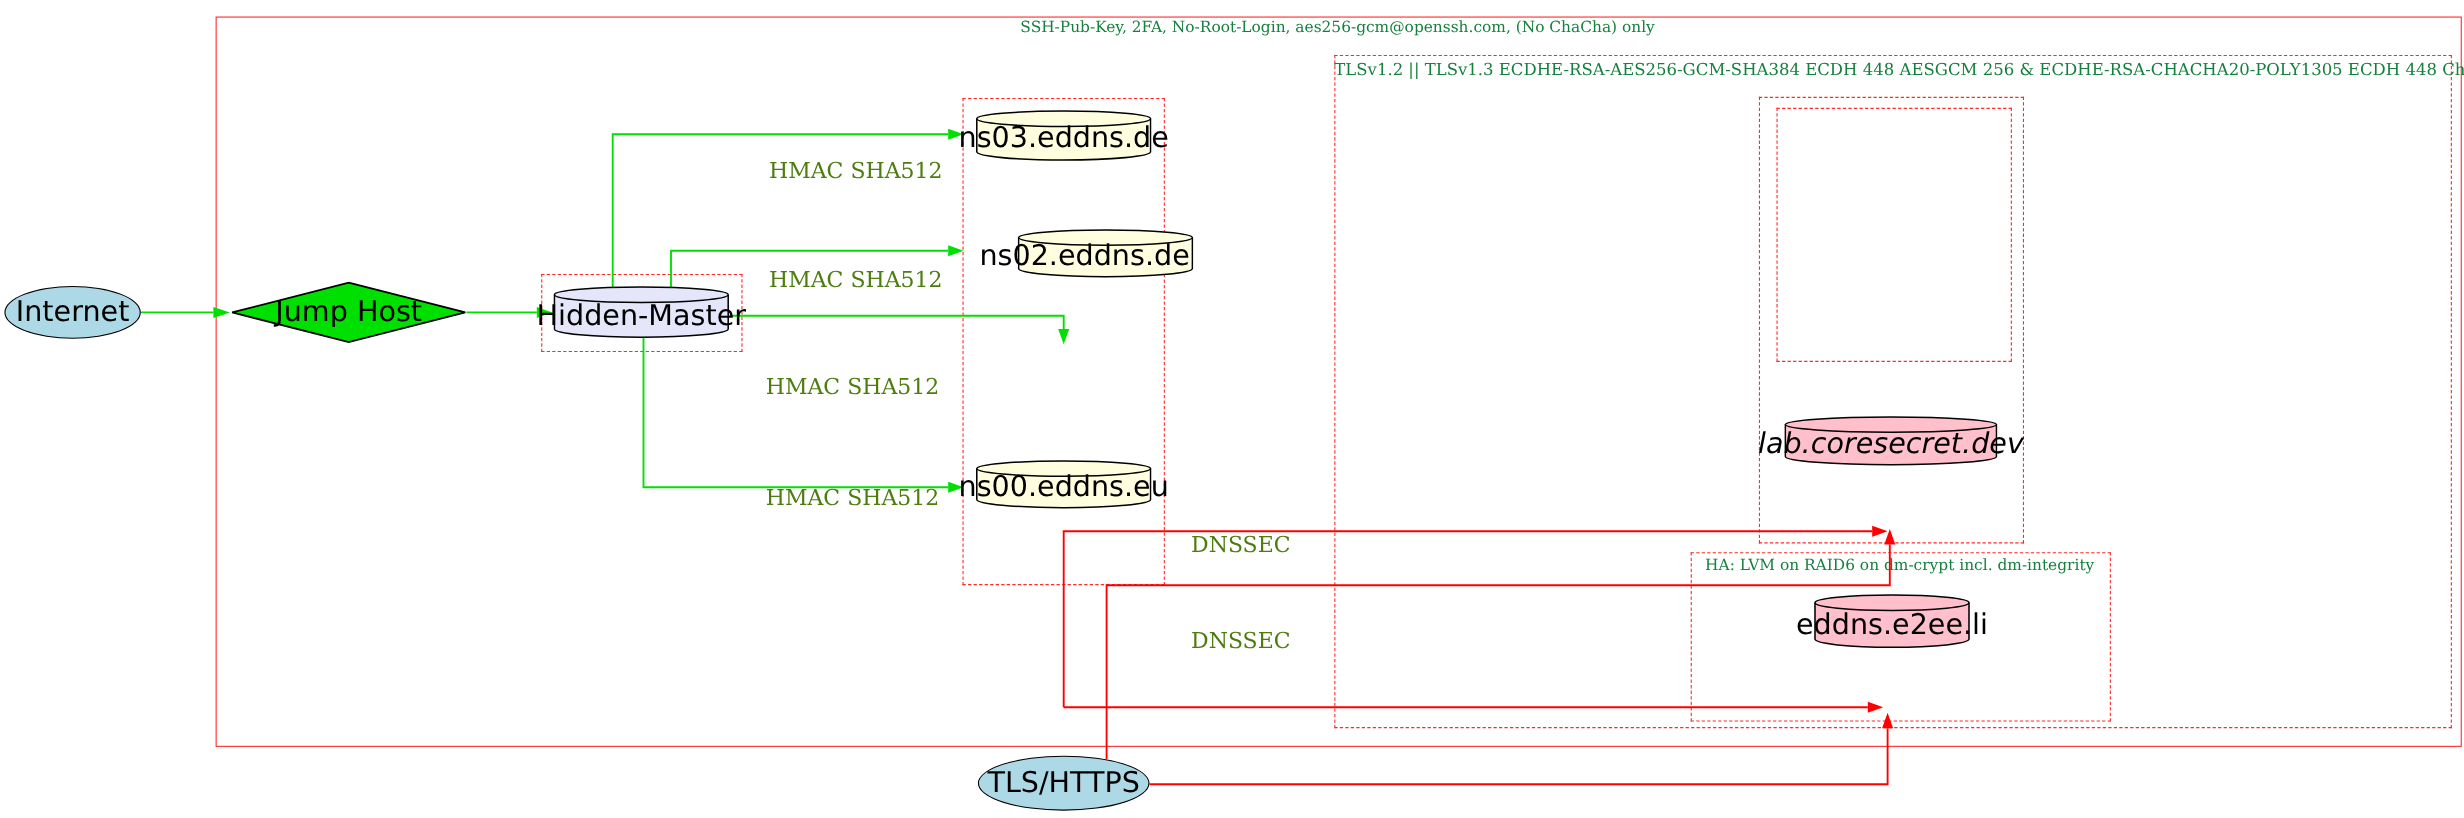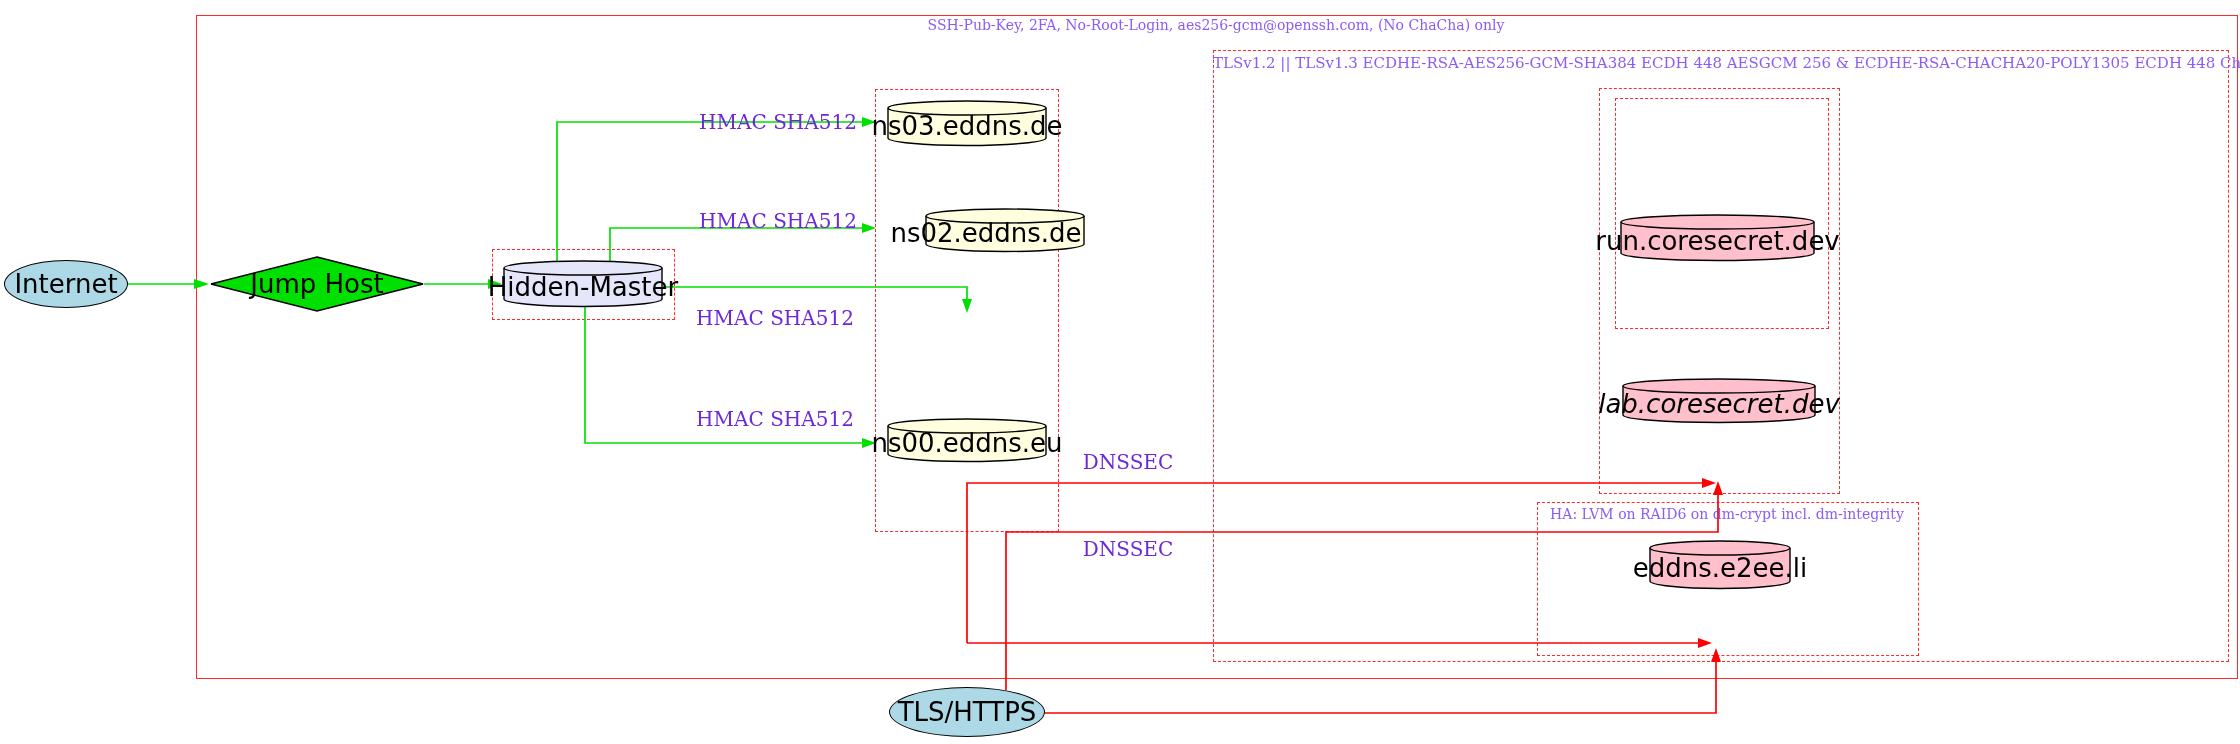--- a/index.html
+++ b/index.html
@@ -3,42 +3,42 @@
 <meta charset="utf-8">
 <style>
   html,body{margin:0;padding:0;background:#ffffff;}
   #canvas{position:relative;width:2240px;height:744px;overflow:hidden;
           font-family:"DejaVu Sans","Liberation Sans",sans-serif;color:#000;}
 
   
   .cluster{position:absolute;border:1.6px dashed var(--box-red);}
   .cluster.solid{border-style:solid;}
   .cluster-label{position:absolute;font-family:"DejaVu Serif","Liberation Serif",serif;
-                 font-size:14px;text-align:center;white-space:nowrap;color:#8b5cf6;}
+                 font-size:14px;text-align:center;white-space:nowrap;color:#15803d;}
 
   
   svg.edges{position:absolute;left:0;top:0;}
   .gline{stroke:var(--arrow-green);stroke-width:1.7;fill:none;}
   .ghead{fill:var(--arrow-green);stroke:none;}
   .rline{stroke:var(--arrow-red);stroke-width:1.7;fill:none;}
   .rhead{fill:var(--arrow-red);stroke:none;}
 
   
   .node{position:absolute;}
   .lbl{position:absolute;left:0;top:0;width:100%;height:100%;
        display:flex;align-items:center;justify-content:center;
        font-size:26px;white-space:nowrap;}
   .cyl .lbl{padding-top:5px;box-sizing:border-box;}
   .ellipse{border:1.6px solid #000;border-radius:50%;box-sizing:border-box;}
   .ellipse .lbl{position:static;width:100%;height:100%;}
 
   
   .elabel{position:absolute;transform:translate(-50%,-50%);
           font-family:"DejaVu Serif","Liberation Serif",serif;
-          font-size:20px;white-space:nowrap;color:#6d28d9;}
+          font-size:20px;white-space:nowrap;color:#4d7c0f;margin-top:33px;}
 </style>
 </head>
 <body>
 
 <div id="canvas">
 
   <div class="cluster solid" style="left:196px;top:15px;width:2040px;height:662px;"></div>
   <div class="cluster-label" style="left:196px;top:17px;width:2040px;">SSH-Pub-Key, 2FA, No-Root-Login, aes256-gcm@openssh.com, (No ChaCha) only</div>
 
   <div class="cluster" style="left:1213px;top:50px;width:1014px;height:610px;"></div>
@@ -133,27 +133,20 @@
 
   <div class="node cyl" style="left:887px;top:418px;width:160px;height:45px;">
     <svg width="160" height="45">
       <path d="M1,8 V36 A79,7.5 0 0 0 159,36 V8" style="fill:var(--node-yellow);stroke:#000;stroke-width:1.4;"></path>
       <ellipse cx="80" cy="8" rx="79" ry="7" style="fill:var(--node-yellow);stroke:#000;stroke-width:1.4;"></ellipse>
     </svg>
     <div class="lbl">ns00.eddns.eu</div>
   </div>
 
 
-  <div class="node cyl" style="left:1620px;top:214px;width:195px;height:48px;">
-    <svg width="195" height="48">
-      <path d="M1,8 V39 A96.5,7.5 0 0 0 194,39 V8" style="fill:var(--node-pink);stroke:#000;stroke-width:1.4;"></path>
-      <ellipse cx="97.5" cy="8" rx="96.5" ry="7" style="fill:var(--node-pink);stroke:#000;stroke-width:1.4;"></ellipse>
-    </svg>
-    <div class="lbl">run.coresecret.dev</div>
-  </div>
 
   <div class="node cyl" style="left:1622px;top:378px;width:194px;height:46px;font-style:italic;">
     <svg width="194" height="46">
       <path d="M1,8 V37 A96,7.5 0 0 0 193,37 V8" style="fill:var(--node-pink);stroke:#000;stroke-width:1.4;"></path>
       <ellipse cx="97" cy="8" rx="96" ry="7" style="fill:var(--node-pink);stroke:#000;stroke-width:1.4;"></ellipse>
     </svg>
     <div class="lbl">lab.coresecret.dev</div>
   </div>
 
   <div class="node cyl" style="left:1649px;top:540px;width:142px;height:50px;">

